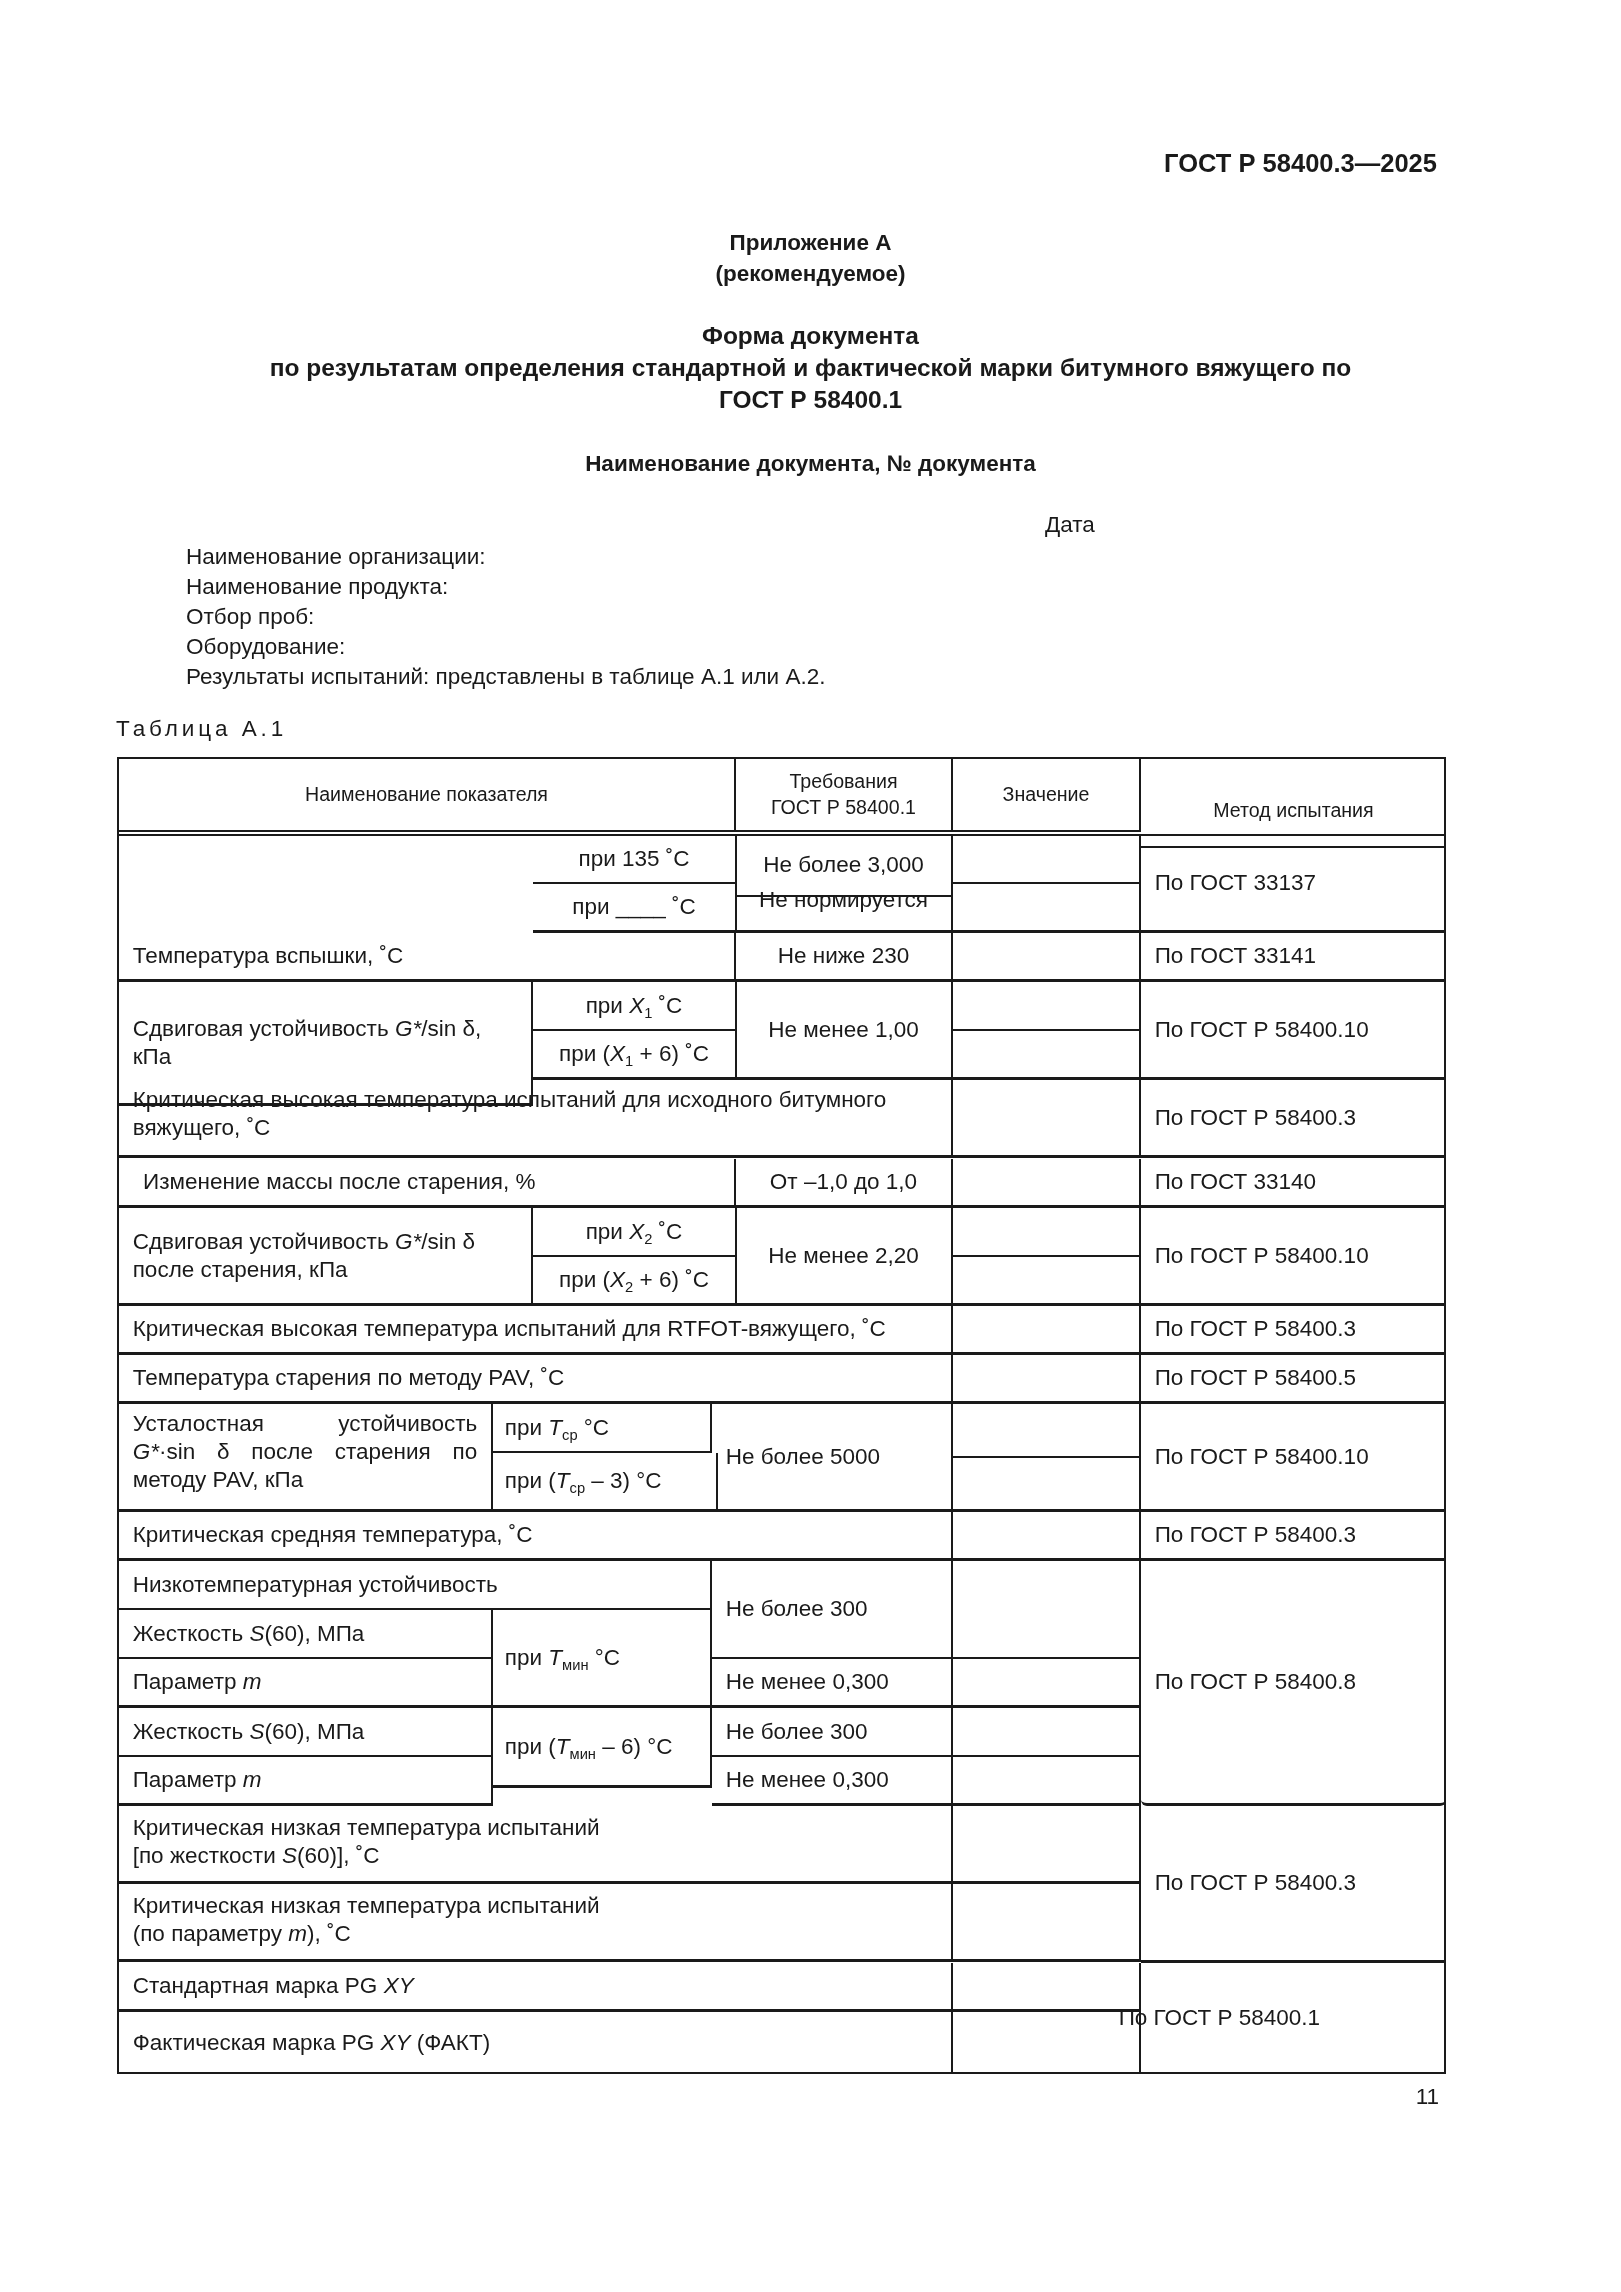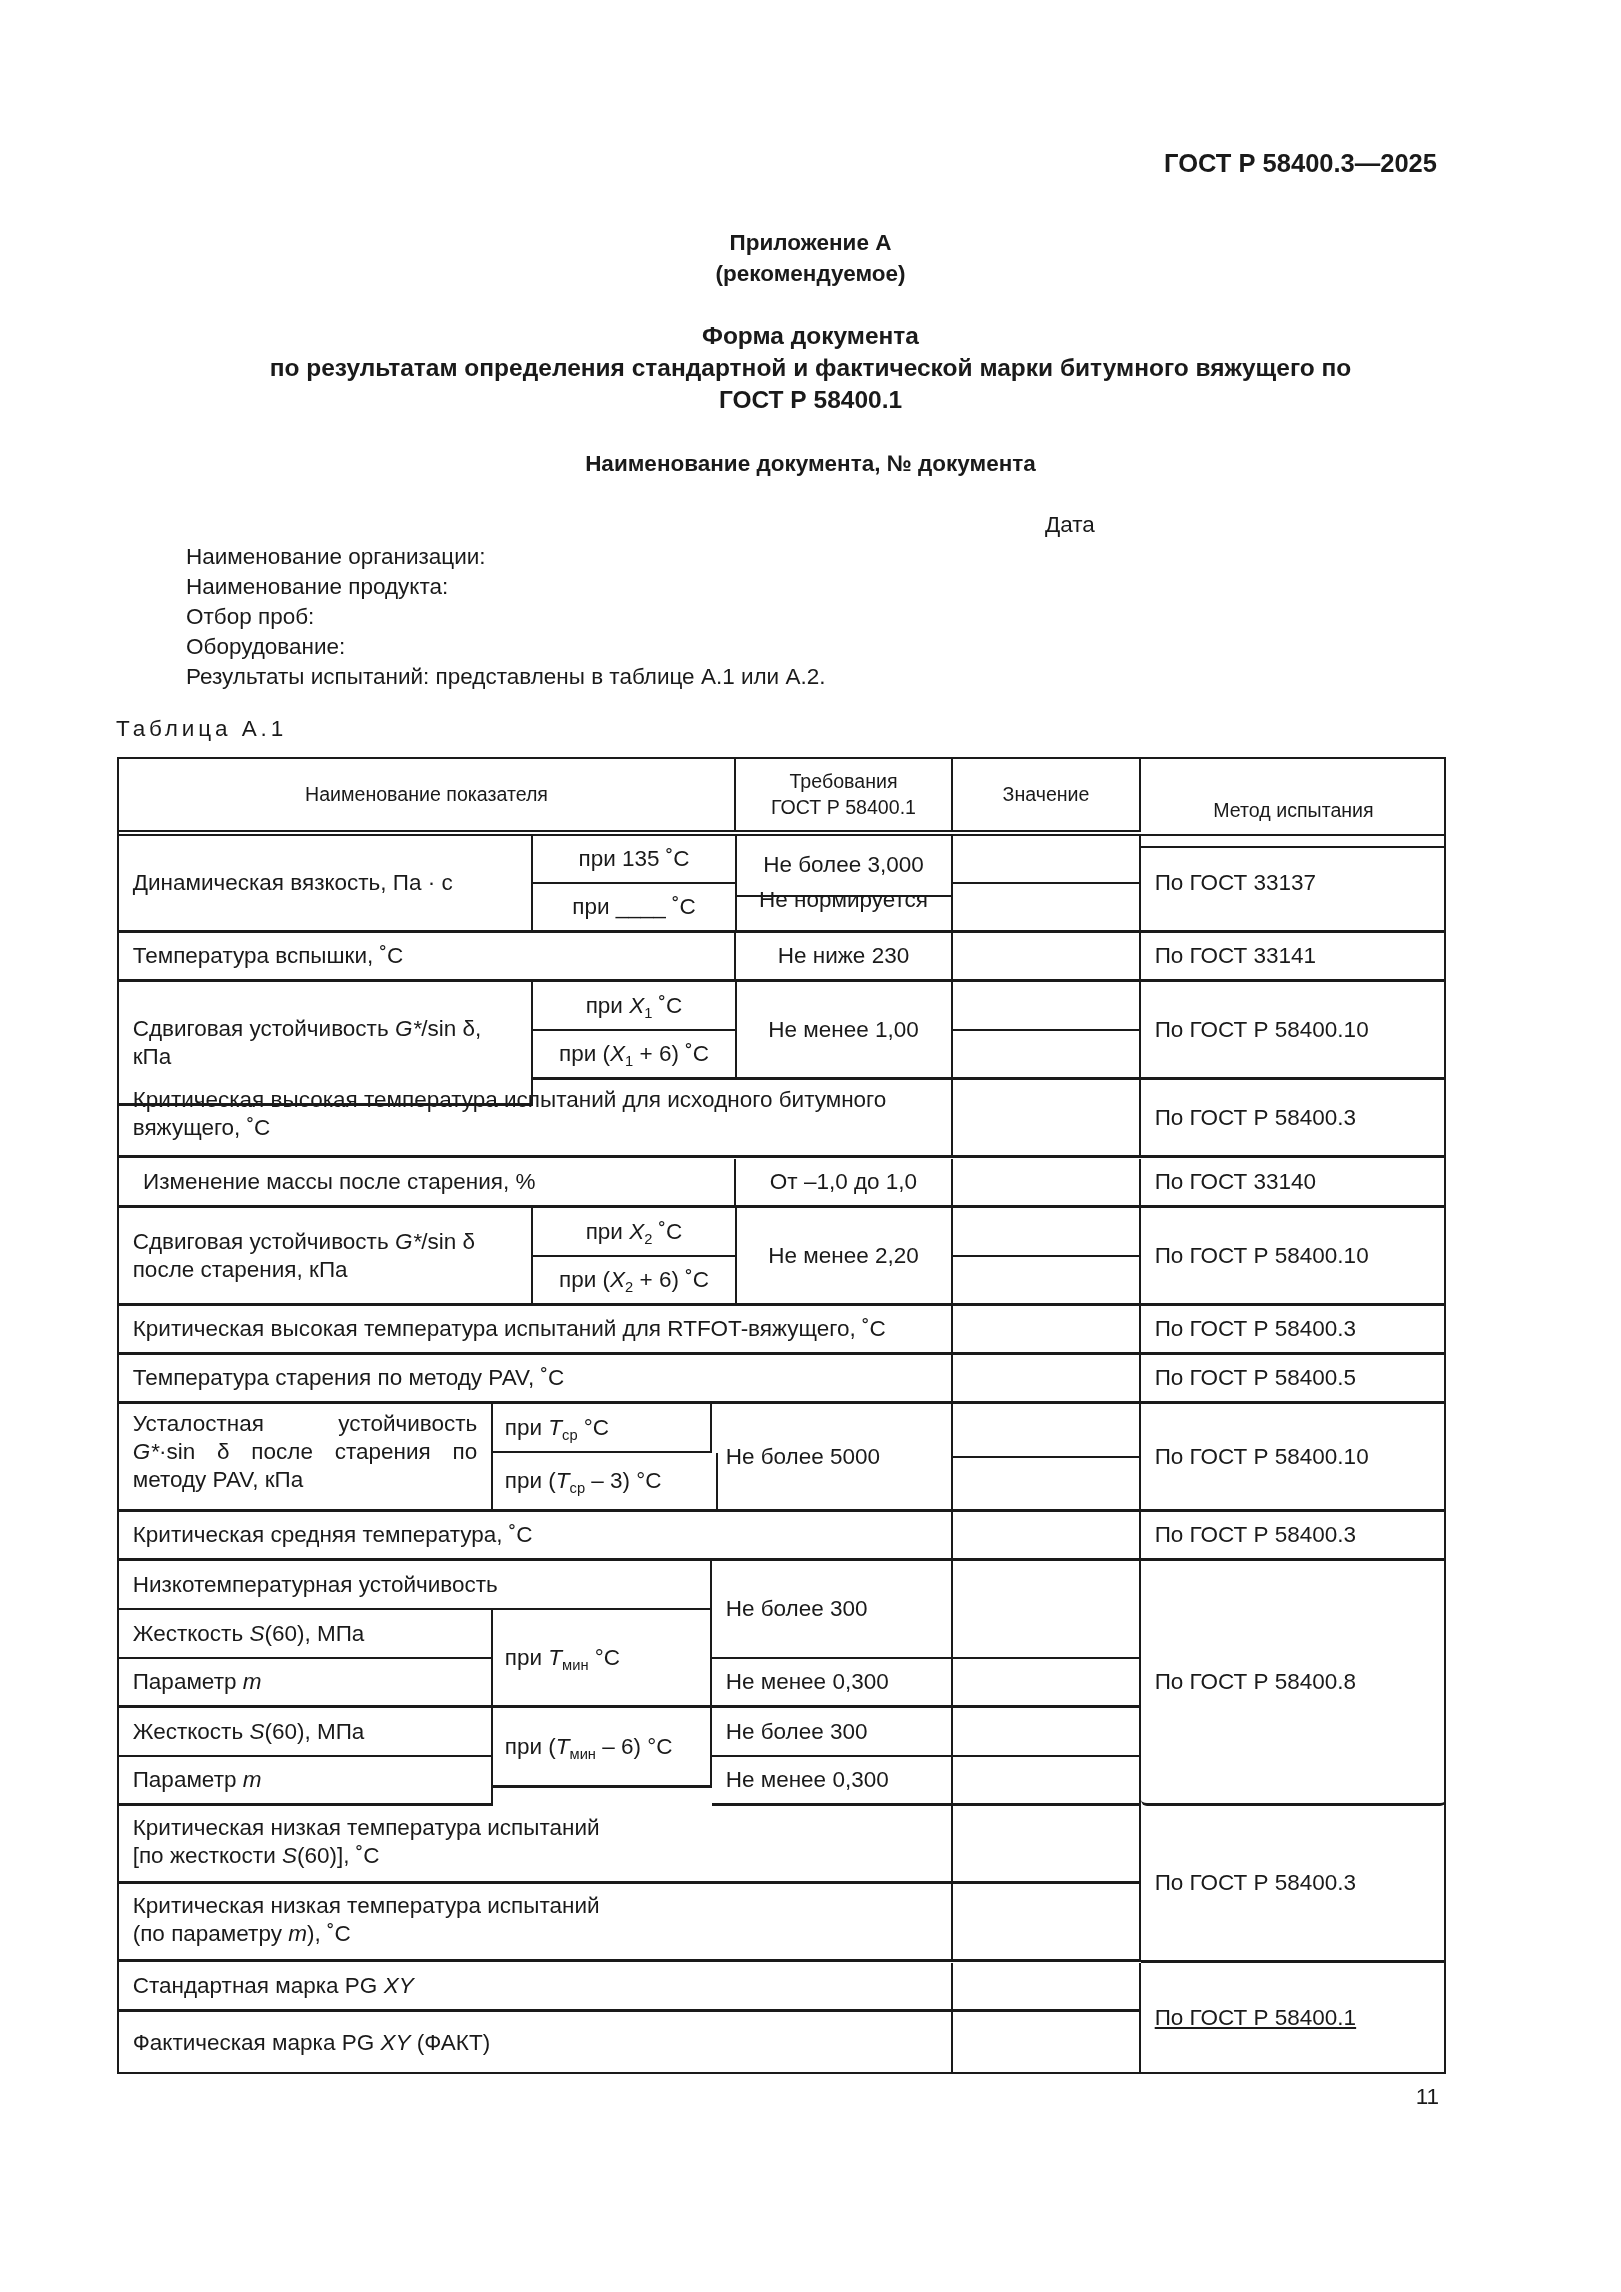--- a/index.html
+++ b/index.html
@@ -72,21 +72,20 @@
 
   <div class="cell c sm" style="left:0;top:0;width:617px;height:73px;">Наименование показателя</div>
   <div class="cell c sm" style="left:617px;top:0;width:217px;height:73px;flex-direction:column;">
     <span>Требования</span>
     <span>ГОСТ Р 58400.1</span>
   </div>
   <div class="cell c sm" style="left:834px;top:0;width:188px;height:73px;">Значение</div>
   <div class="cell c sm noR" style="left:1022px;top:16px;width:305px;height:73px;">Метод испытания</div>
   <div class="abs" style="left:0;top:73px;width:1327px;height:3.9px;border-bottom:2px solid #1a1a1a;box-sizing:border-box;"></div>
 
-  <div class="cell tb" style="left:0;top:76px;width:414px;height:98px;">Динамическая вязкость, Па · с</div>
   <div class="cell c" style="left:414px;top:76px;width:204px;height:49px;">при 135  ˚С</div>
   <div class="cell c tb" style="left:414px;top:125px;width:204px;height:49px;">при ____ ˚С</div>
   <div class="cell c" style="left:617px;top:76px;width:217px;height:62px;">Не более 3,000</div>
   <div class="cell c tb" style="left:617px;top:111px;width:217px;height:63px;">Не нормируется</div>
   <div class="cell" style="left:834px;top:76px;width:188px;height:49px;"></div>
   <div class="cell tb" style="left:834px;top:125px;width:188px;height:49px;"></div>
   <div class="cell tb noR" style="left:1022px;top:76px;width:305px;height:98px;">По ГОСТ 33137</div>
 
   <div class="cell tb" style="left:0;top:174px;width:617px;height:49px;">Температура вспышки, ˚С</div>
   <div class="cell c tb" style="left:617px;top:174px;width:217px;height:49px;">Не ниже 230</div>
@@ -199,17 +198,17 @@
   <div class="cell tb noR" style="left:1022px;top:1047px;width:305px;height:157px;">По ГОСТ Р 58400.3</div>
 
   <div class="cell tb" style="left:0;top:1204px;width:834px;height:49px;">
     <span><span>Стандартная марка PG </span><span class="it">XY</span></span>
   </div>
   <div class="cell tb" style="left:834px;top:1204px;width:188px;height:49px;"></div>
   <div class="cell" style="left:0;top:1253px;width:834px;height:61px;border-bottom:none;">
     <span><span>Фактическая марка PG </span><span class="it">XY</span><span> (ФАКТ)</span></span>
   </div>
   <div class="cell" style="left:834px;top:1253px;width:188px;height:61px;border-bottom:none;"></div>
-  <div class="cell noR" style="left:1022px;top:1204px;width:359px;height:110px;border-bottom:none;text-decoration:underline;">По ГОСТ Р 58400.1</div>
+  <div class="cell noR" style="left:986px;top:1204px;width:359px;height:110px;border-bottom:none;">По ГОСТ Р 58400.1</div>
 </div>
 
 <div class="abs page-num">11</div>
 
 
 </body></html>

